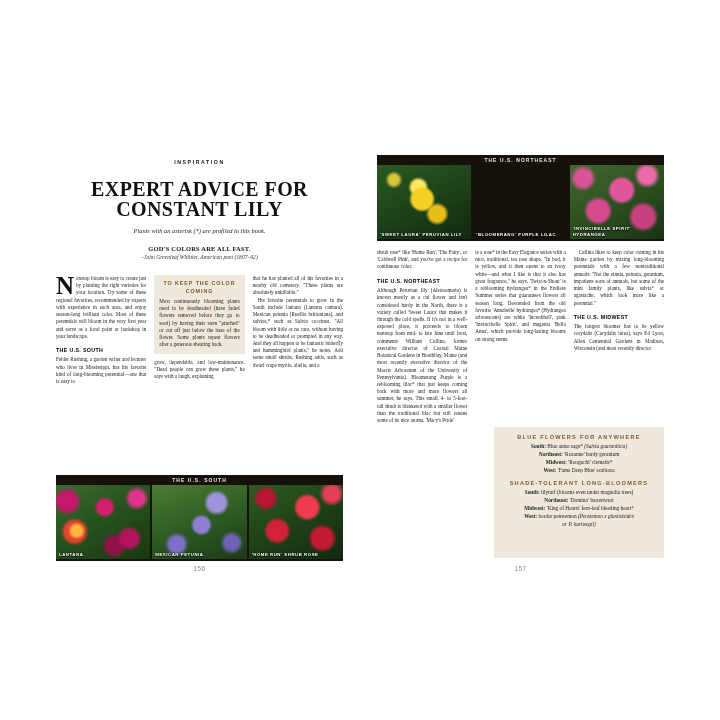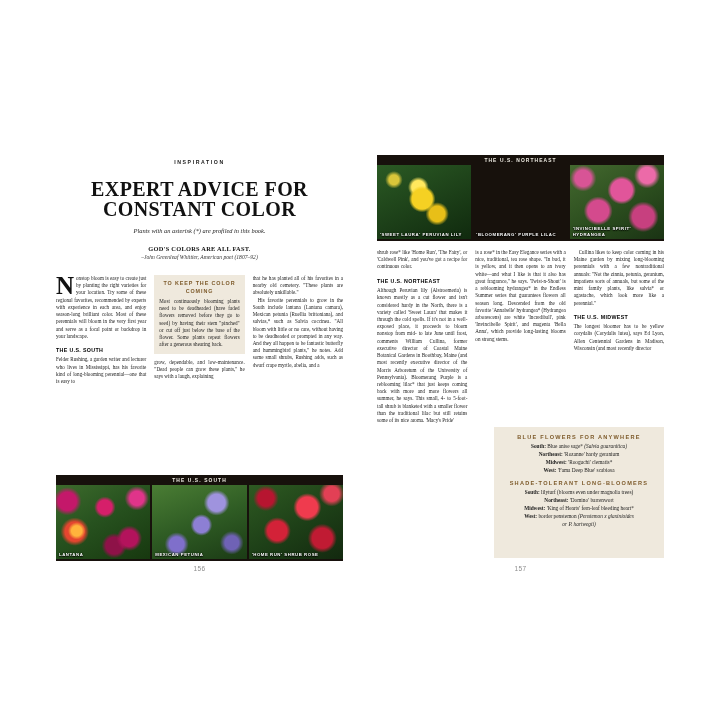--- a/index.html
+++ b/index.html
@@ -272,21 +272,21 @@
 <body>
 
 <div class="spread">
 
   <div class="page page-left">
 
     <div class="kicker">INSPIRATION</div>
 
     <div class="headline">
       <span>EXPERT ADVICE FOR</span>
-      <span>CONSTANT COLOR</span>
+      <span>CONSTANT LILY</span>
     </div>
 
     <div class="deck">Plants with an asterisk (*) are profiled in this book.</div>
 
     <div class="quote">GOD'S COLORS ARE ALL FAST.</div>
     <div class="quote-attr">–John Greenleaf Whittier, American poet (1807–92)</div>
 
     <div class="cols" style="top:130px;">
 
       <div class="col">

